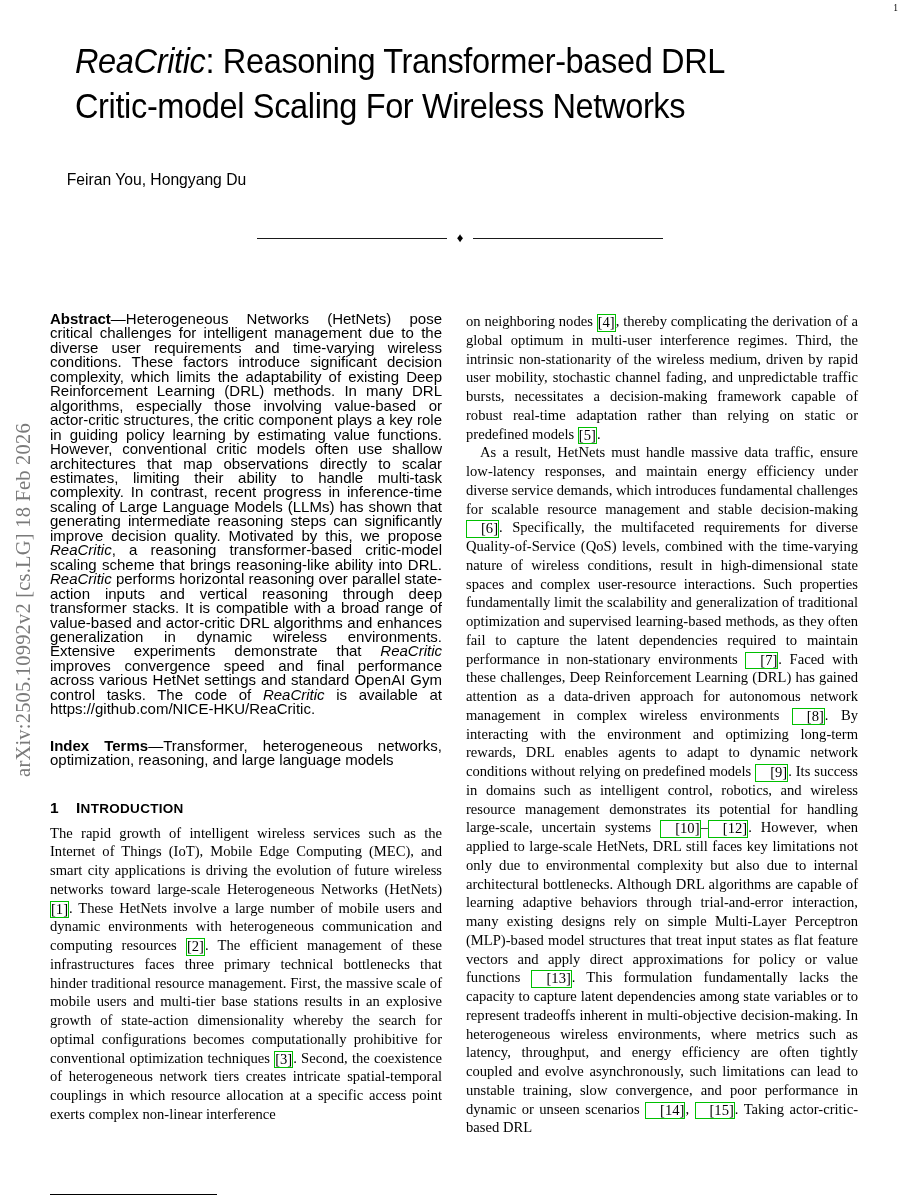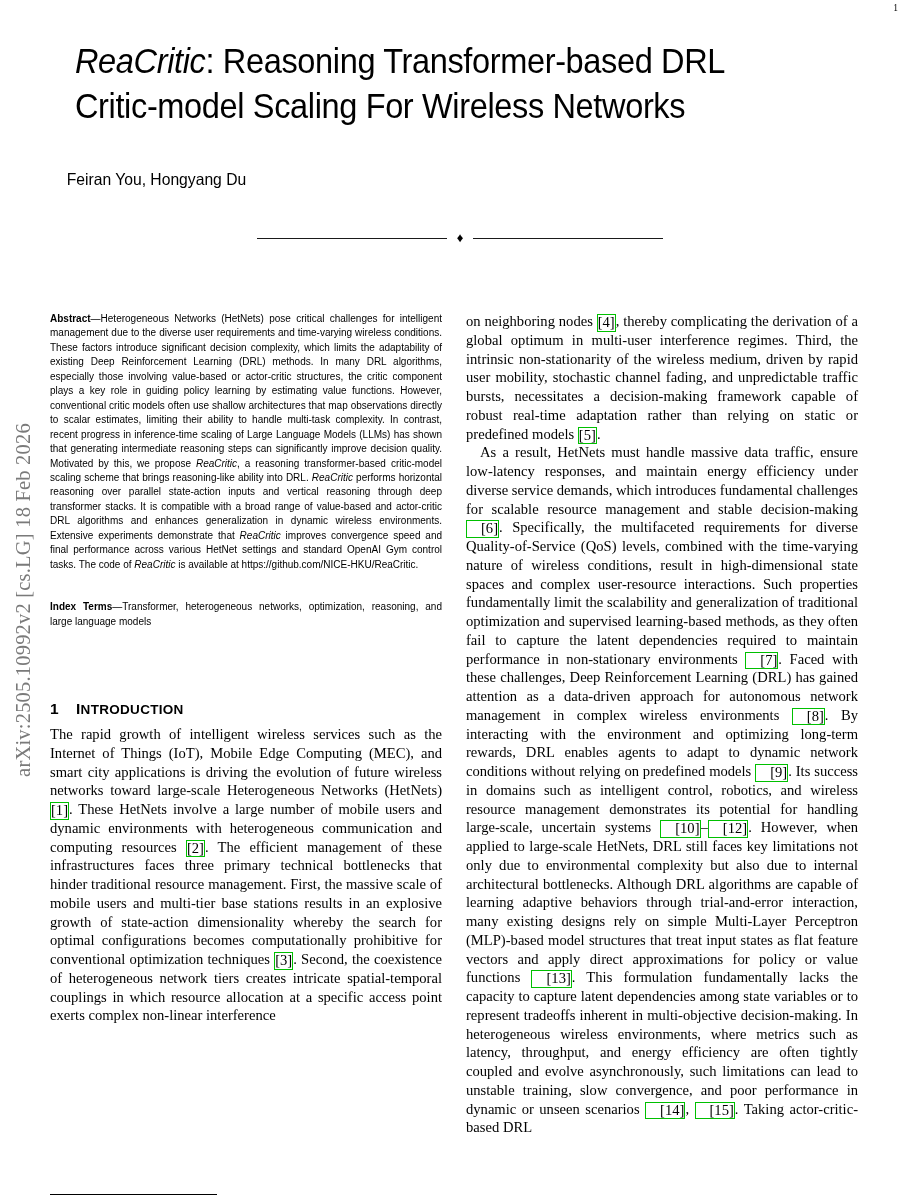--- a/index.html
+++ b/index.html
@@ -111,54 +111,53 @@
     position: absolute;
     top: 0;
     width: 392px;
   }
   .col-left  { left: 0px; }
   .col-right { left: 416px; }
 
   
   .abstract, .index-terms {
     font-family: "Liberation Sans", "DejaVu Sans", sans-serif;
-    font-size: 10px;
+    font-size: 15px;
     line-height: 14.45px;
     text-align: justify;
     text-justify: inter-word;
     margin: 0;
     hyphens: auto;
   }
   .abstract b, .index-terms b {
     font-weight: bold;
   }
   .abstract i, .index-terms i {
     font-style: italic;
   }
   .index-terms {
-    margin-top: 28px;
+    margin-top: 22px;
   }
 
   
   .section-head {
     font-family: "Liberation Sans", "DejaVu Sans", sans-serif;
     font-size: 15.5px;
     font-weight: bold;
     margin: 31px 0 7px 0;
     display: flex;
     align-items: baseline;
   }
   .section-head .num {
     width: 26px;
     flex: none;
   }
   .section-head .smallcaps {
     font-size: 13.5px;
     letter-spacing: 0.3px;
-    margin-top: 40px;
   }
   .section-head .smallcaps .first {
     font-size: 15.5px;
   }
 
   
   .body-text {
     font-size: 14.6px;
     line-height: 18.75px;
     text-align: justify;

